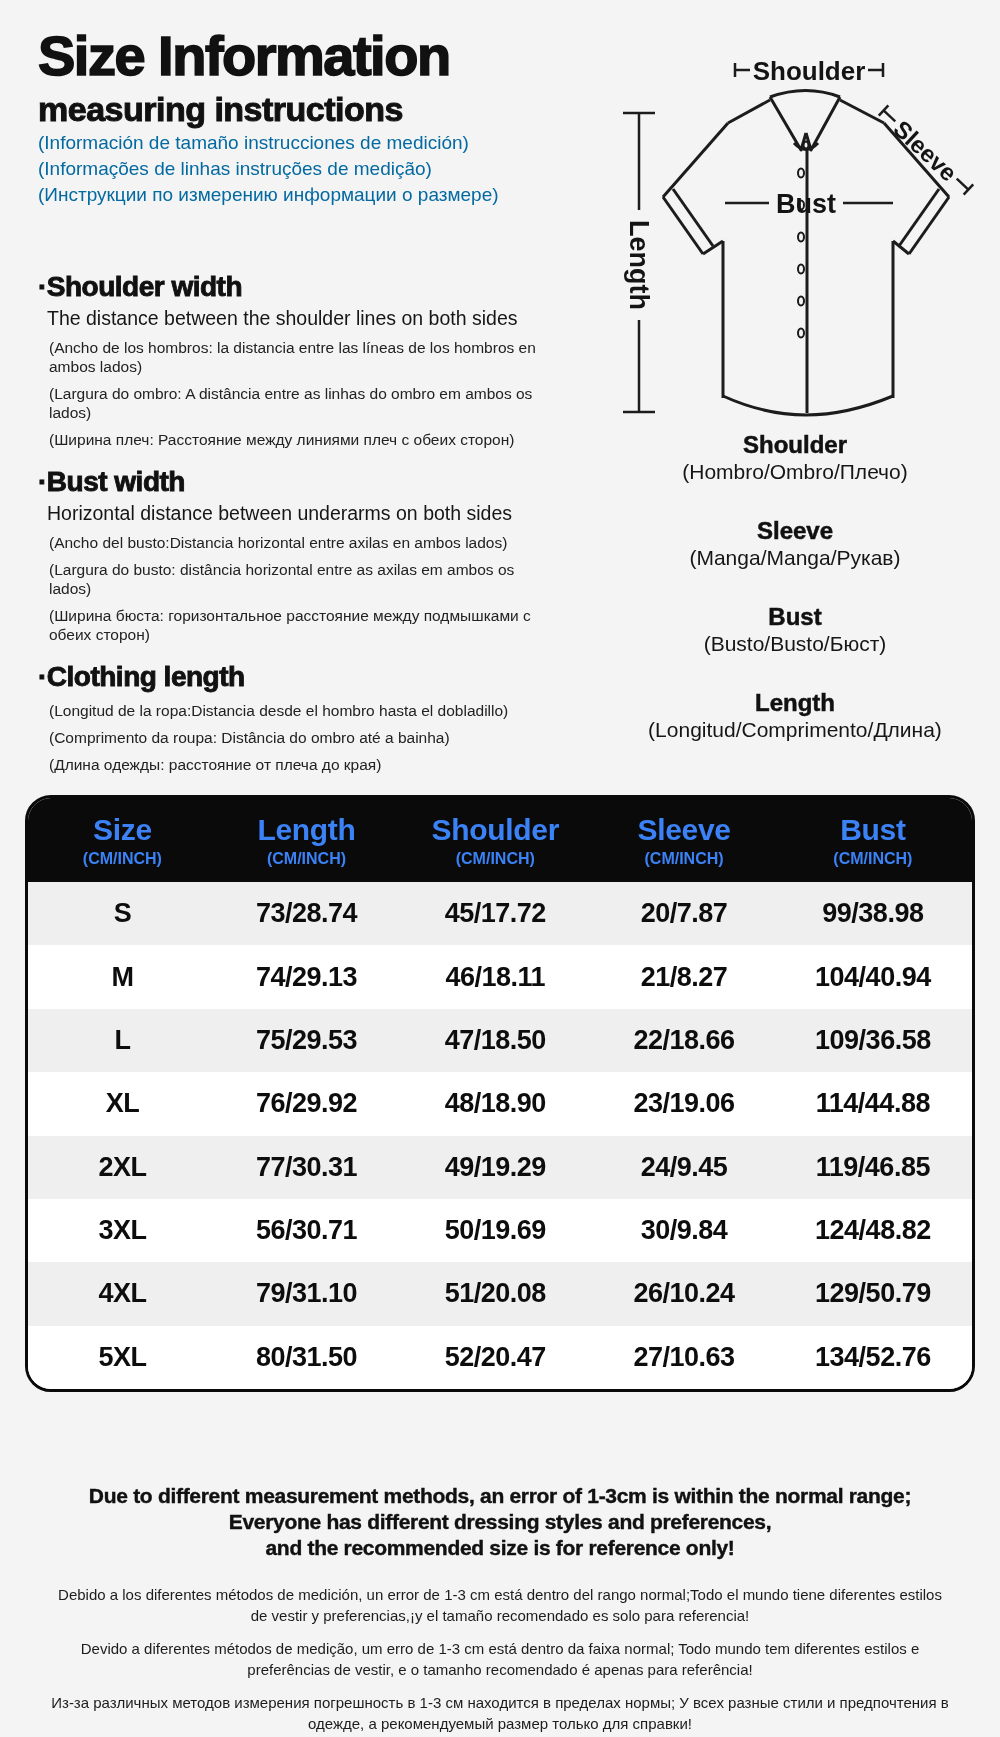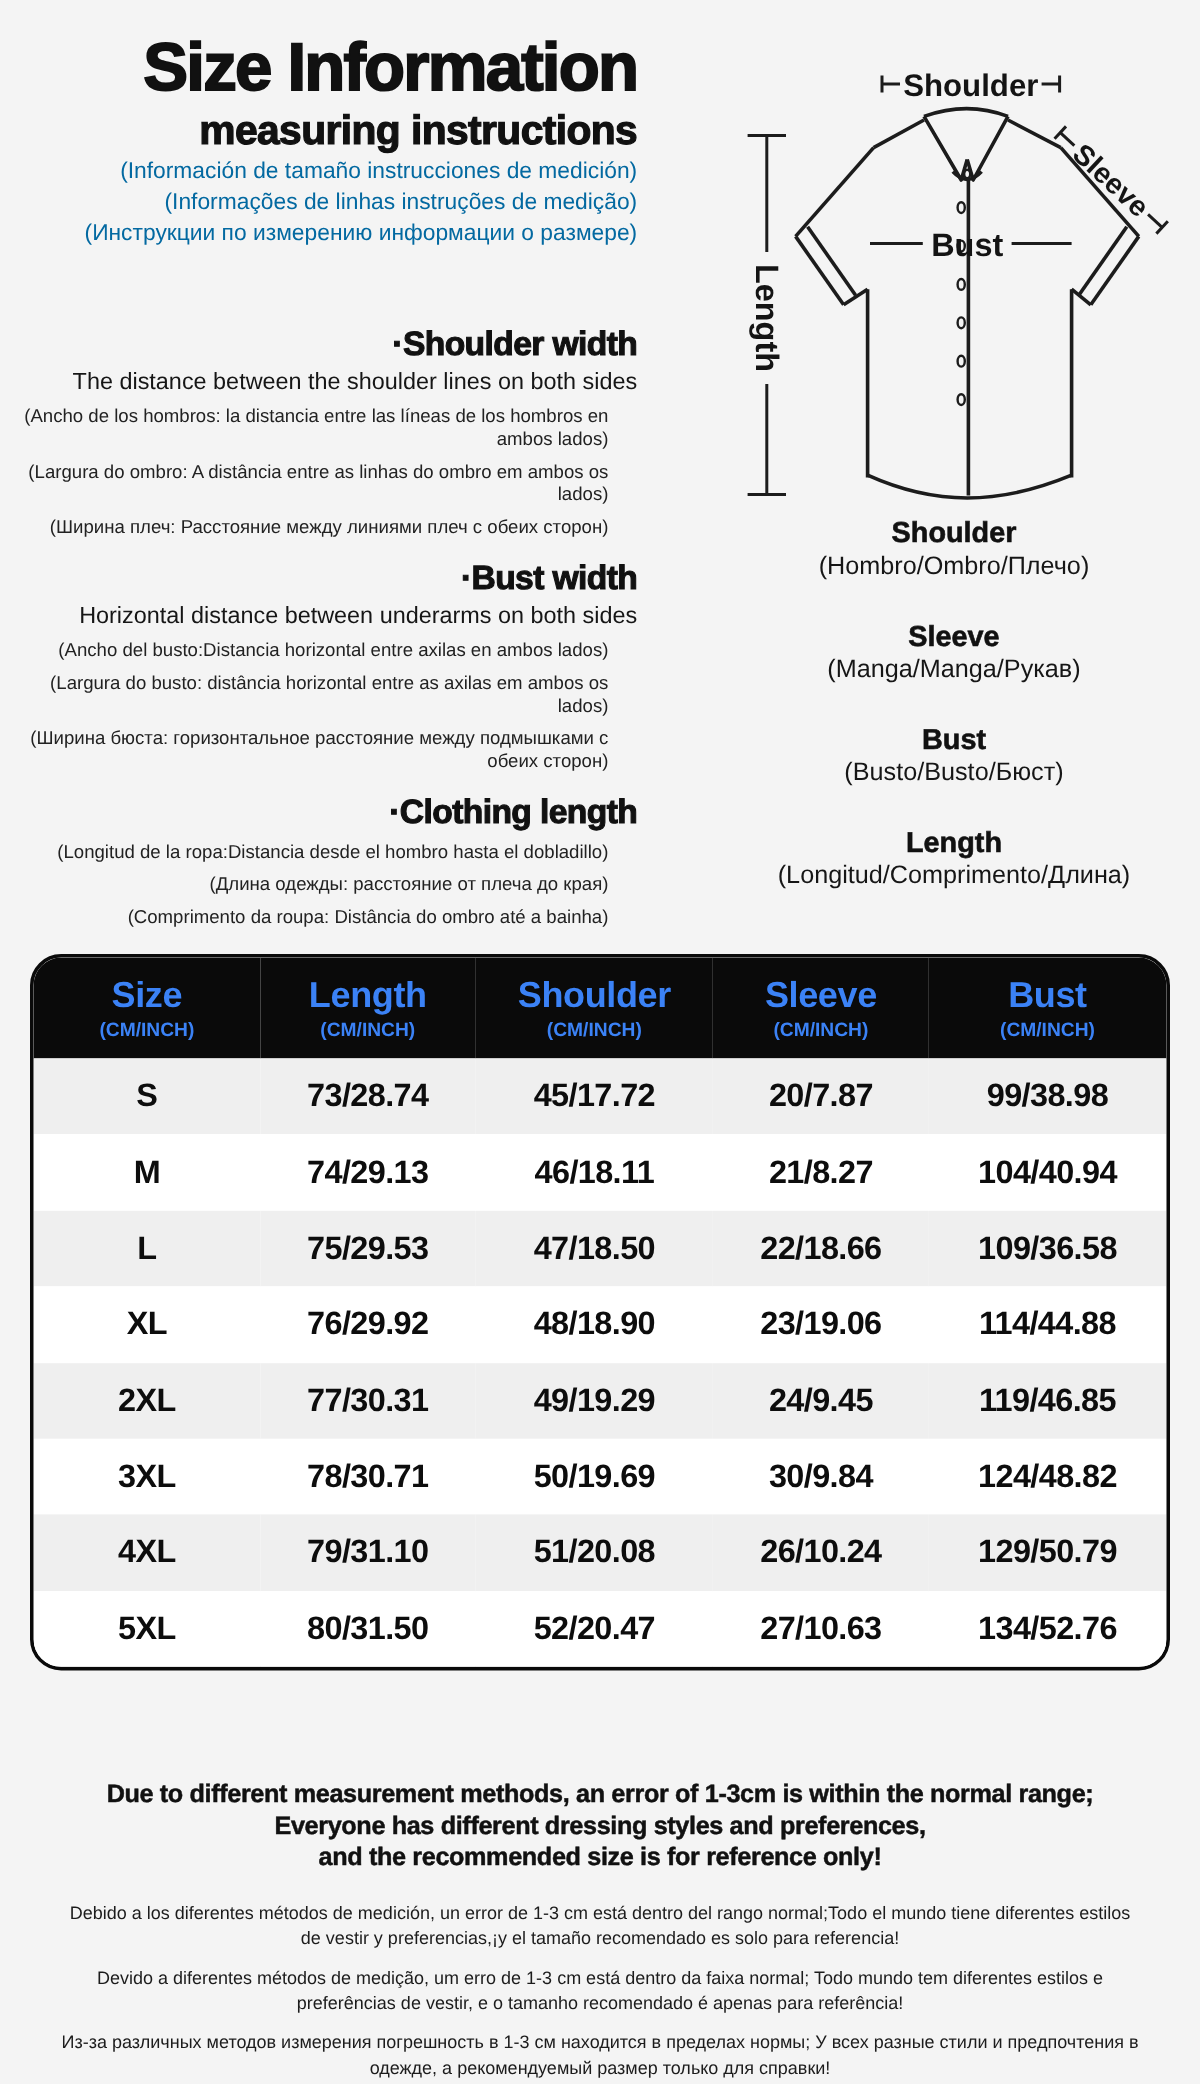--- a/index.html
+++ b/index.html
@@ -4,21 +4,21 @@
 <style>
   * { margin:0; padding:0; box-sizing:border-box; }
   html,body { background:#e8e8e8; }
   .page {
     position:relative; width:1000px; height:1737px;
     background:#f4f4f4; color:#111;
     font-family:"Liberation Sans", sans-serif;
     overflow:hidden;
   }
   
-  .left-col { position:absolute; left:4px; top:28px; width:527px;text-align:right; }
+  .left-col { position:absolute; left:38px; top:28px; width:527px; }
   .page-title {
     font-size:56px; font-weight:700; line-height:1.0; letter-spacing:-1.5px;
     -webkit-text-stroke:1.6px #111;
   }
   .page-subtitle {
     font-size:34px; font-weight:700; letter-spacing:-0.5px; margin-top:6px;
     -webkit-text-stroke:1px #111;
   }
   .hdr-trans { font-size:19px; line-height:24px; margin-top:2px; color:#0369a1; }
   .hdr-trans:first-of-type { margin-top:10px; }
@@ -80,22 +80,22 @@
         <div class="section">
           <div class="sec-title">·Bust width</div>
           <div class="sec-desc">Horizontal distance between underarms on both sides</div>
           <div class="sec-trans">(Ancho del busto:Distancia horizontal entre axilas en ambos lados)</div>
           <div class="sec-trans">(Largura do busto: distância horizontal entre as axilas em ambos os lados)</div>
           <div class="sec-trans">(Ширина бюста: горизонтальное расстояние между подмышками с обеих сторон)</div>
         </div>
         <div class="section">
           <div class="sec-title">·Clothing length</div>
           <div class="sec-trans">(Longitud de la ropa:Distancia desde el hombro hasta el dobladillo)</div>
+          <div class="sec-trans">(Comprimento da roupa: Distância do ombro até a bainha)</div>
           <div class="sec-trans">(Длина одежды: расстояние от плеча до края)</div>
-          <div class="sec-trans">(Comprimento da roupa: Distância do ombro até a bainha)</div>
         </div>
       </div>
   </div>
 
   <svg class="shirt-svg" viewBox="0 0 450 390" stroke="#1c1c1c" fill="none" stroke-width="3" stroke-linejoin="round">
 
     <g stroke-width="2.5">
       <line x1="73" y1="75" x2="105" y2="75"></line>
       <line x1="89" y1="75" x2="89" y2="172"></line>
       <line x1="89" y1="282" x2="89" y2="374"></line>
@@ -240,21 +240,21 @@
           </tr>
           <tr class="row-gray">
             <td>2XL</td>
             <td>77/30.31</td>
             <td>49/19.29</td>
             <td>24/9.45</td>
             <td>119/46.85</td>
           </tr>
           <tr class="row-white">
             <td>3XL</td>
-            <td>78/30.71</td>
+            <td>56/30.71</td>
             <td>50/19.69</td>
             <td>30/9.84</td>
             <td>124/48.82</td>
           </tr>
           <tr class="row-gray">
             <td>4XL</td>
             <td>79/31.10</td>
             <td>51/20.08</td>
             <td>26/10.24</td>
             <td>129/50.79</td>

